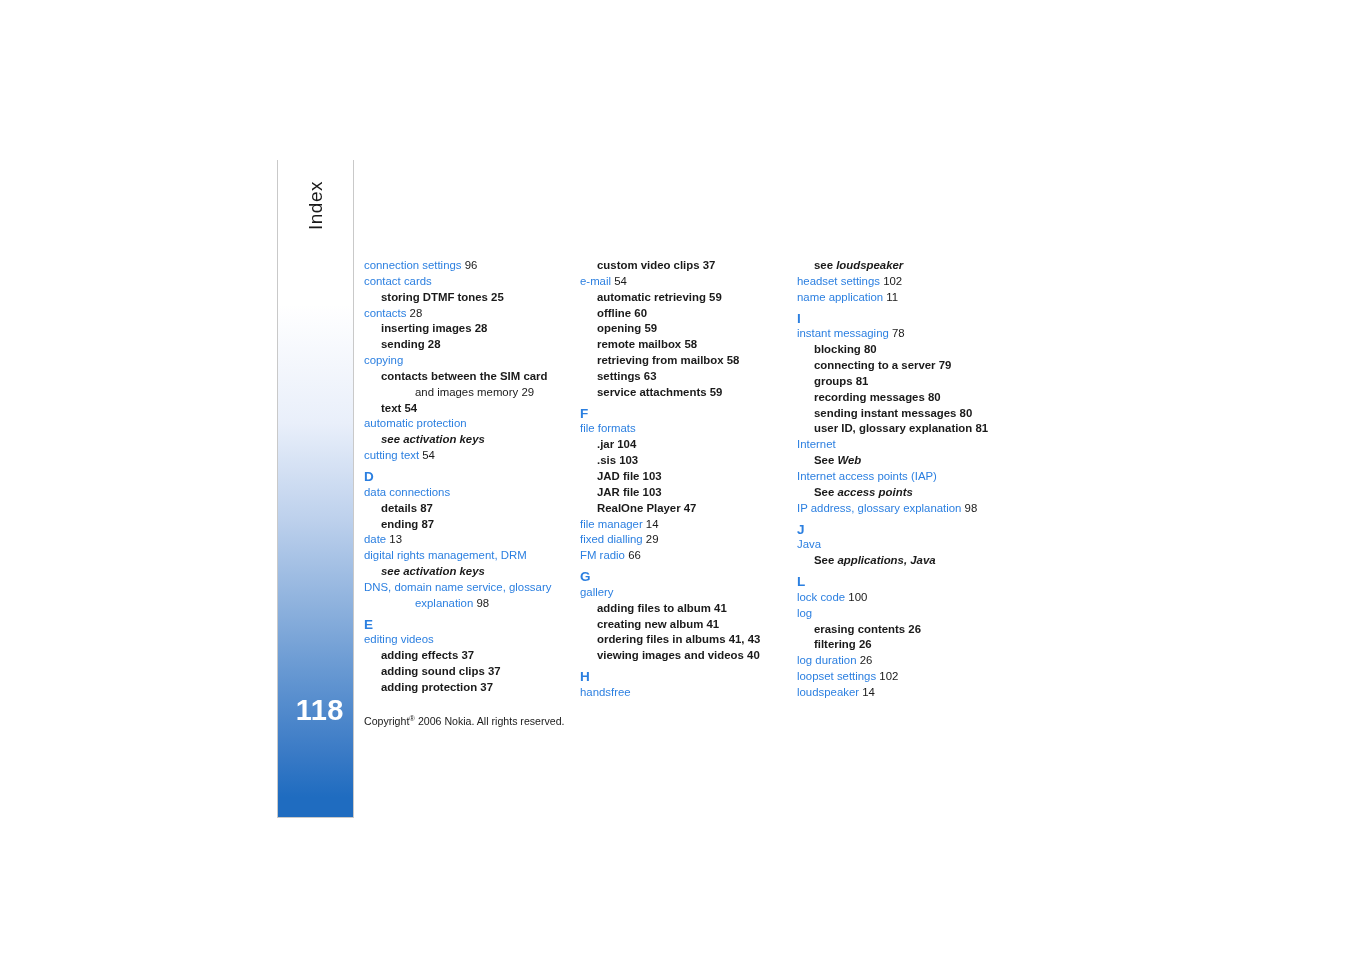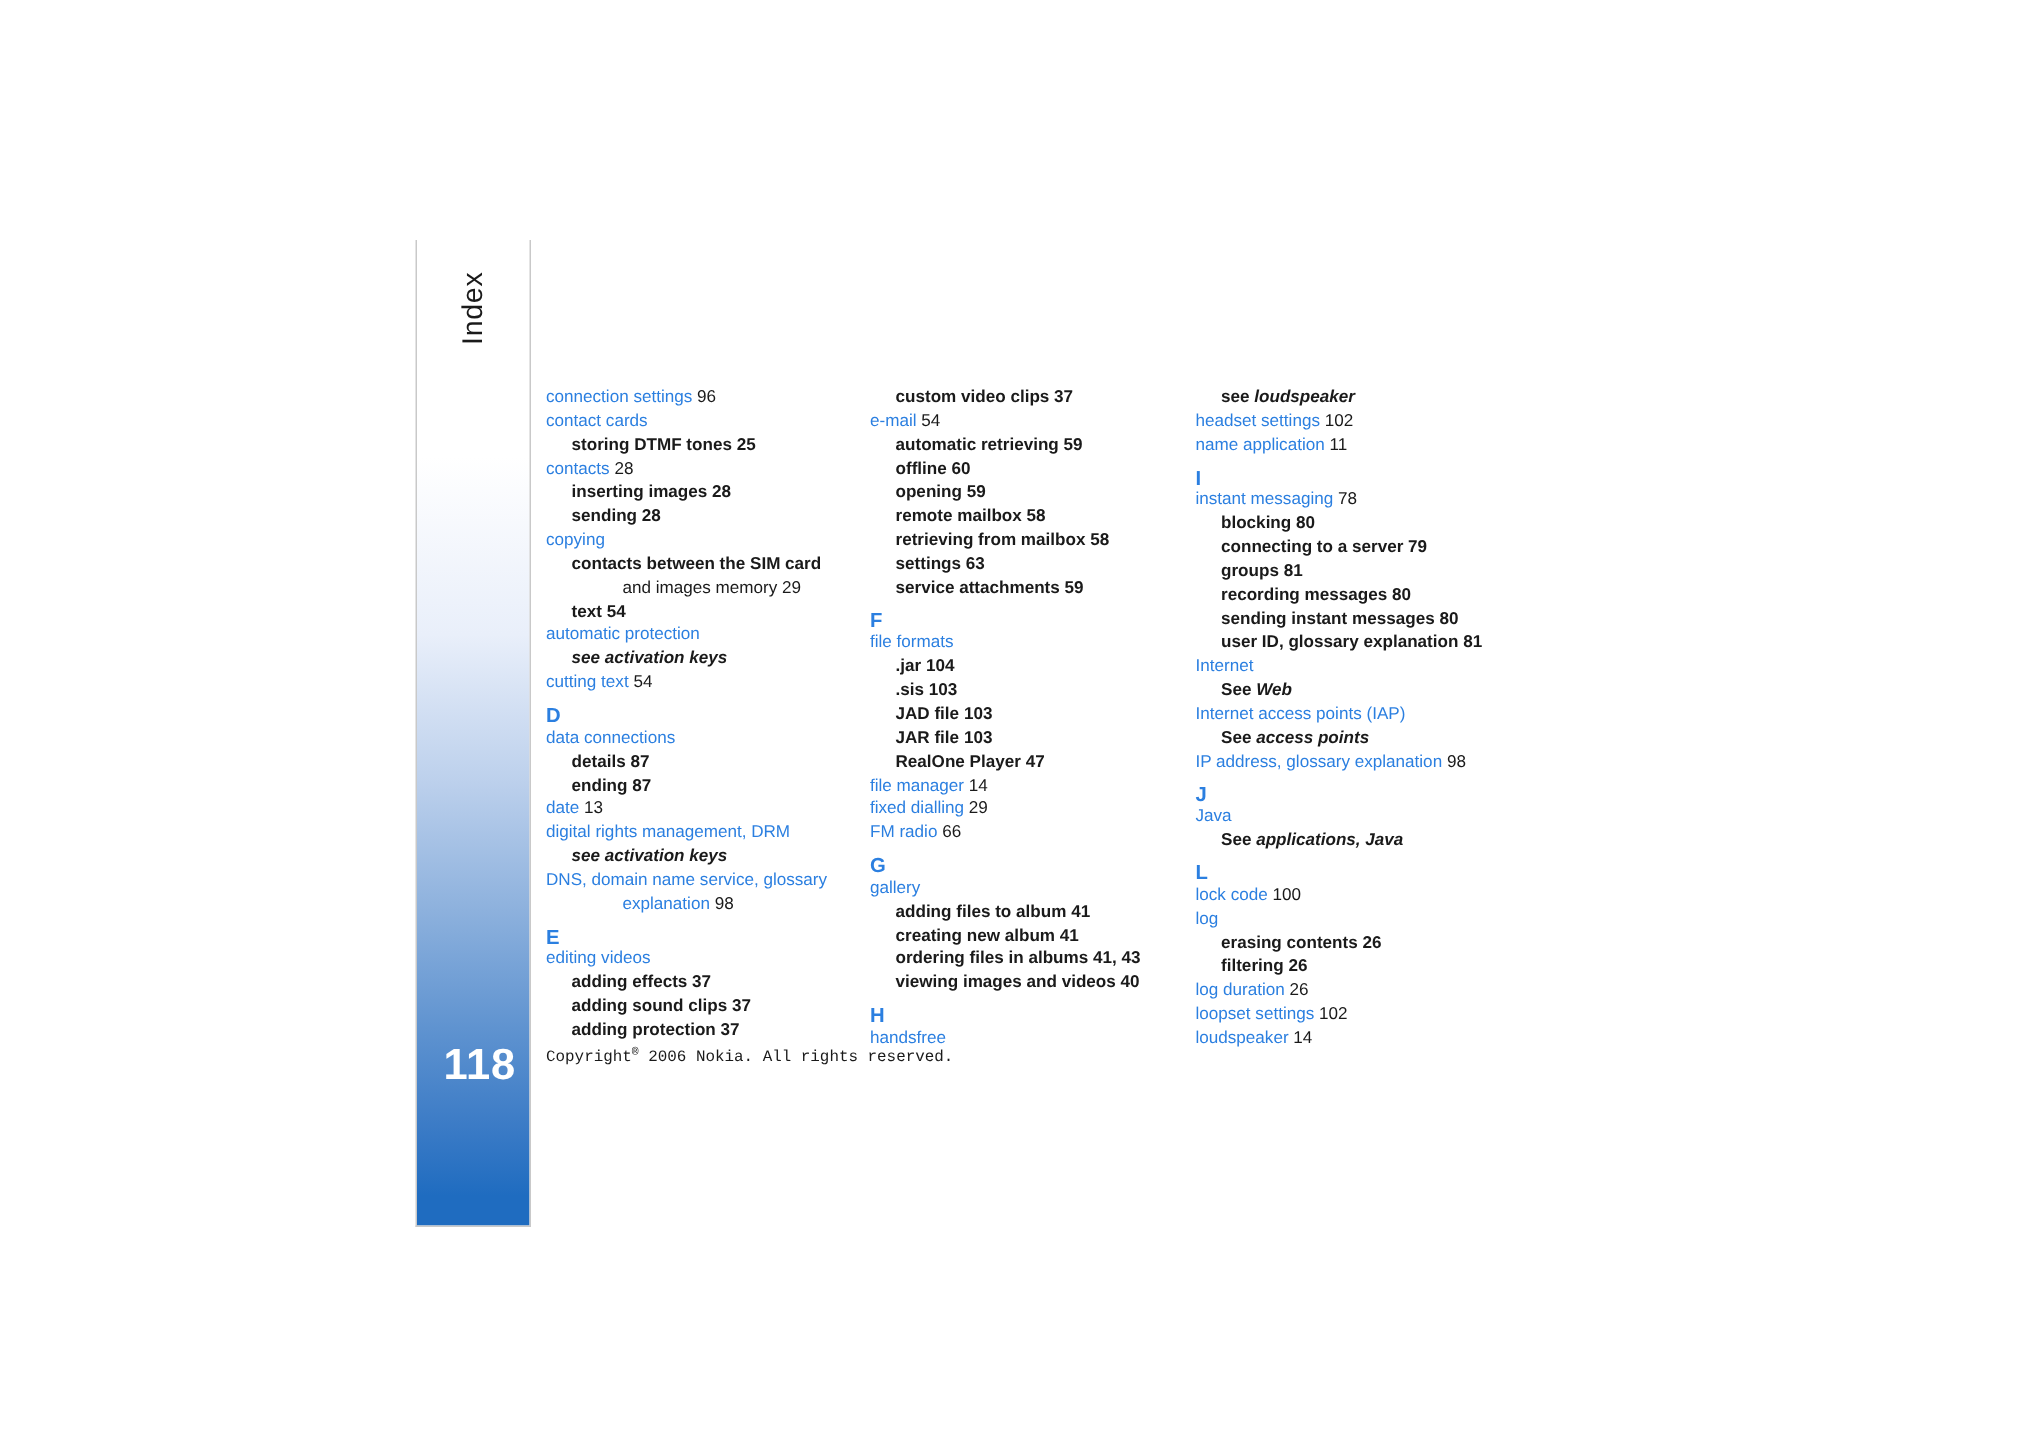--- a/index.html
+++ b/index.html
@@ -95,25 +95,24 @@
     font-weight: bold;
     font-size: 13.5px;
     line-height: 15.85px;
     padding-top: 5px;
   }
 
   
   #copyright {
     position: absolute;
     left: 364px;
-    top: 698px;
+    top: 714px;
     font-size: 10.6px;
     color: #1a1a1a;
     white-space: nowrap;
-    font-family: Liberation Mono, monospace;
   }
   #copyright .reg {
     font-size: 7.6px;
     vertical-align: 4px;
   }
 </style>
 </head>
 <body>
 
 <div id="page-tab">

